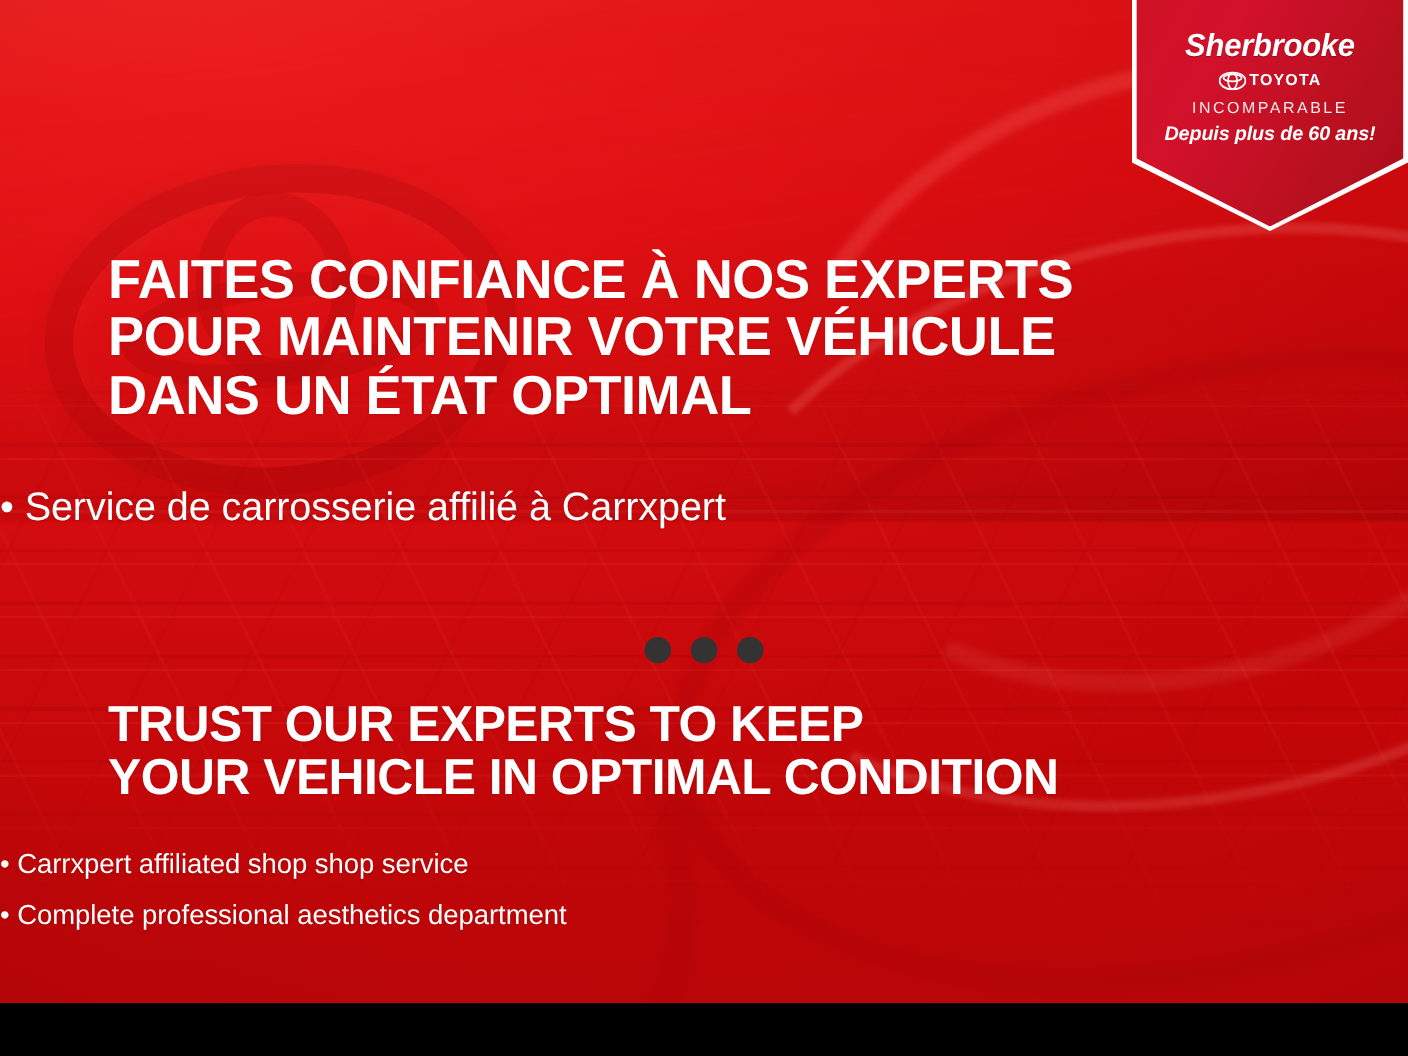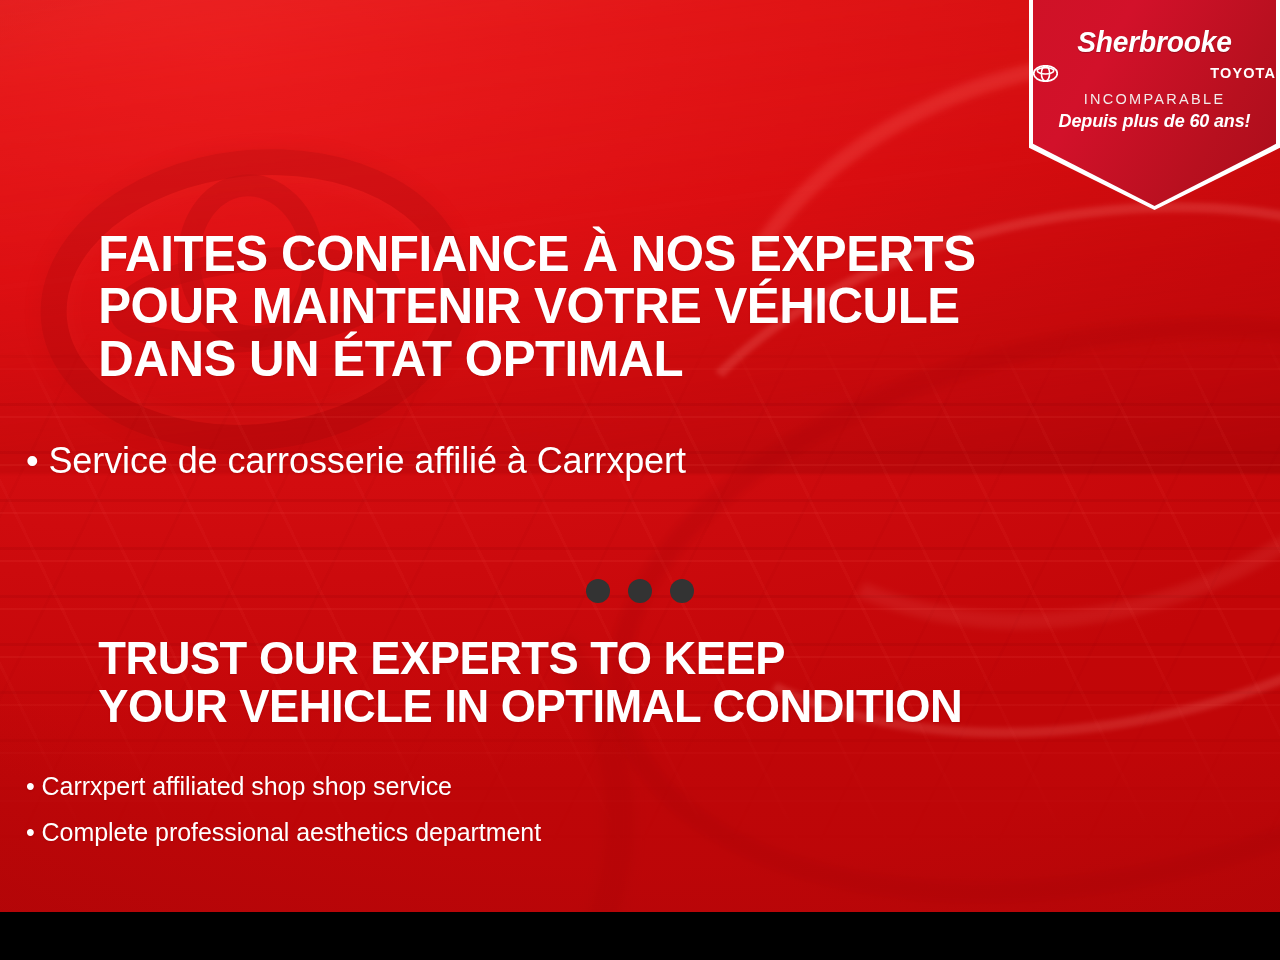--- a/index.html
+++ b/index.html
@@ -158,21 +158,21 @@
     font-style: italic;
     font-size: 29px;
     letter-spacing: -0.2px;
     line-height: 1;
     transform: scaleX(0.97);
     text-shadow: 0 1px 1px rgba(0,0,0,.25);
   }
   .badge-toyota-row {
     display: flex;
     align-items: center;
-    justify-content: space-between;
+    justify-content: center;
     gap: 3px;
     margin-top: 8px;
   }
   .toyota-mark { display: block; }
   .badge-toyota-word {
     font-family: "Liberation Sans", sans-serif;
     font-weight: 700;
     font-size: 14.5px;
     letter-spacing: 1.1px;
     line-height: 1;
@@ -232,21 +232,21 @@
     font-size: 36px;
     line-height: 1.62;
     letter-spacing: -0.1px;
   }
   .bullets-en {
     top: 764px;
     font-size: 25px;
     line-height: 1.82;
     letter-spacing: -0.05px;
   }
-  .bullets .bl { display: block; white-space: nowrap; padding-left: 26px; }
+  .bullets .bl { display: block; white-space: nowrap; }
 
   
   .dots {
     position: absolute;
     left: 0; right: 0;
     top: 579px;
     display: flex;
     justify-content: center;
     align-items: center;
     gap: 18px;

